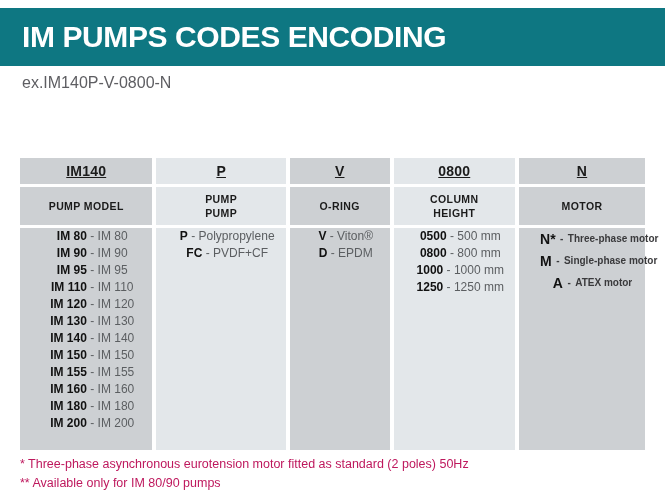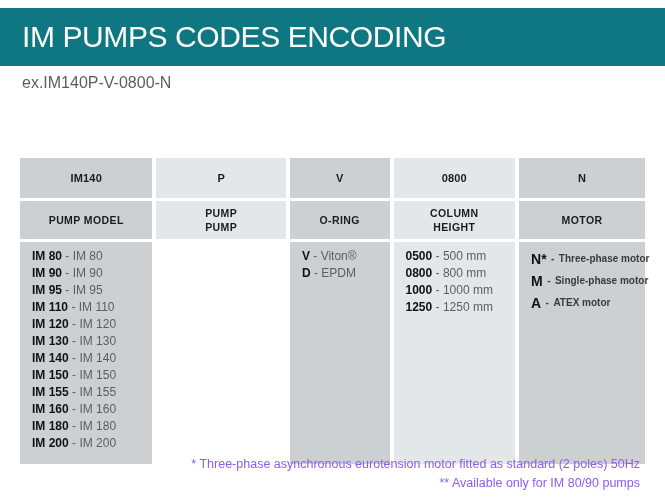--- a/index.html
+++ b/index.html
@@ -22,21 +22,21 @@
     top: 8px;
     width: 665px;
     height: 58px;
     background: #0e7782;
     display: flex;
     align-items: center;
   }
   .title-text {
     color: #ffffff;
     font-size: 30px;
-    font-weight: normal;
+    font-weight: bold;
     letter-spacing: -0.4px;
     padding-left: 22px;
     font-family: "Liberation Sans", sans-serif;
     white-space: nowrap;
   }
 
   
   .subtitle-block {
     position: absolute;
     left: 22px;
@@ -68,66 +68,69 @@
   .col-1 { width: 130px; }
   .col-2 { width: 100px; }
   .col-3 { width: 122px; }
   .col-4 { width: 126px; }
 
   .shade-dark  { --cellbg: #cdd0d3; }
   .shade-light { --cellbg: #e3e7ea; }
 
   .cell-code {
     background: var(--cellbg);
-    height: 40px;
+    height: 26px;
     display: flex;
     align-items: center;
     justify-content: center;
-    font-size: 11px;
+    font-size: 14px;
     font-weight: bold;
     color: #1b1b1b;
     letter-spacing: 0.2px;
+    text-decoration: underline;
   }
   .cell-label {
     background: var(--cellbg);
     height: 38px;
     display: flex;
     flex-direction: column;
     align-items: center;
     justify-content: center;
     font-size: 10.5px;
     font-weight: bold;
     color: #1b1b1b;
     letter-spacing: 0.4px;
     line-height: 14px;
     text-align: center;
   }
   .cell-body {
     background: var(--cellbg);
     height: 222px;
-    padding: 6px 0 0 12px;
+    padding: 0 0 0 12px;
     box-sizing: border-box;
+    text-align: center;
   }
 
   .entry {
     font-size: 12px;
     line-height: 17px;
     color: #5b5e61;
     white-space: nowrap;
   }
   .entry .code {
     font-weight: bold;
     color: #111111;
   }
   .entry .sep { color: #5b5e61; }
 
   
   .entry-motor {
     line-height: 22px;
     white-space: nowrap;
+    margin-left: 9px;
   }
   .entry-motor .code {
     font-size: 14px;
     font-weight: bold;
     color: #111111;
   }
   .entry-motor .desc {
     font-size: 10px;
     font-weight: bold;
     color: #3a3a3c;
@@ -135,25 +138,24 @@
   }
 
   
   .footnotes {
     position: absolute;
     left: 20px;
     top: 455px;
     width: 620px;
   }
   .footnote {
-    color: #8b5cf6;
+    color: #be185d;
     font-size: 12.5px;
     line-height: 19px;
     white-space: nowrap;
-    text-align: right;
   }
 </style>
 </head>
 <body>
 
 <div class="title-bar">
   <div class="title-text">IM PUMPS CODES ENCODING</div>
 </div>
 
 <div class="subtitle-block">
@@ -183,20 +185,24 @@
       <div class="entry"><span class="code">IM 200</span> <span class="sep">-</span> <span>IM 200</span></div>
     </div>
   </div>
 
   <div class="col col-1 shade-light">
     <div class="cell-code">P</div>
     <div class="cell-label">
       <span>PUMP</span>
       <span>PUMP</span>
     </div>
+    <div class="cell-body">
+      <div class="entry"><span class="code">P</span> <span class="sep">-</span> <span>Polypropylene</span></div>
+      <div class="entry"><span class="code">FC</span> <span class="sep">-</span> <span>PVDF+CF</span></div>
+    </div>
   </div>
 
   <div class="col col-2 shade-dark">
     <div class="cell-code">V</div>
     <div class="cell-label">
       <span>O-RING</span>
       <span></span>
     </div>
     <div class="cell-body">
       <div class="entry"><span class="code">V</span> <span class="sep">-</span> <span>Viton®</span></div>

